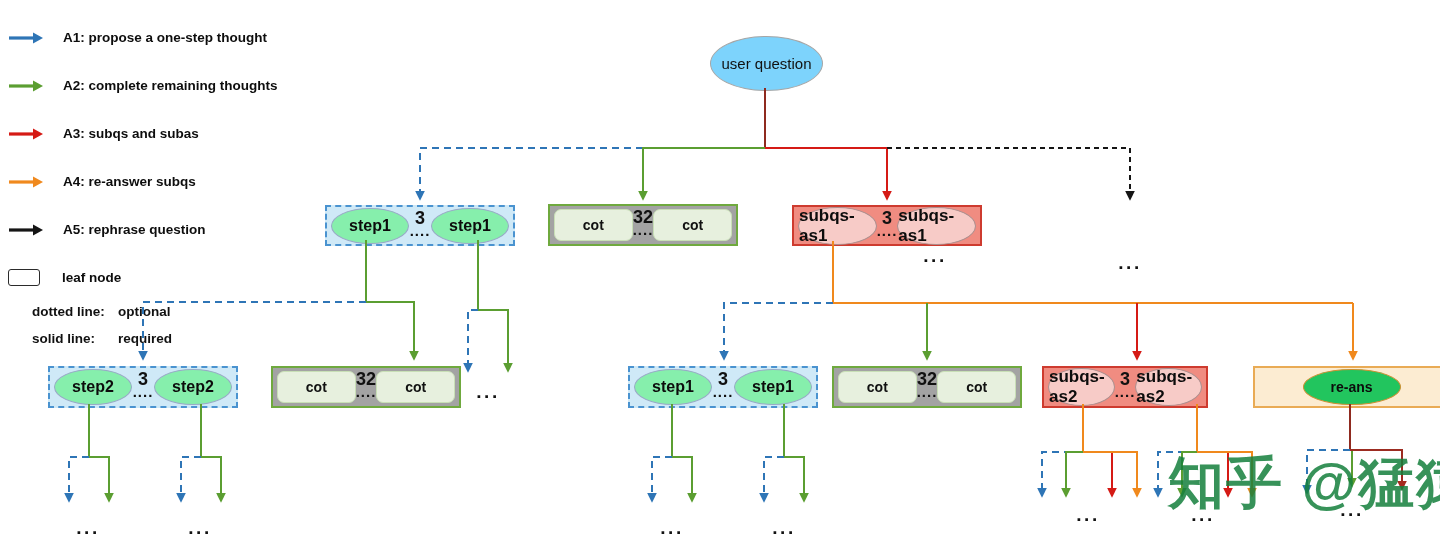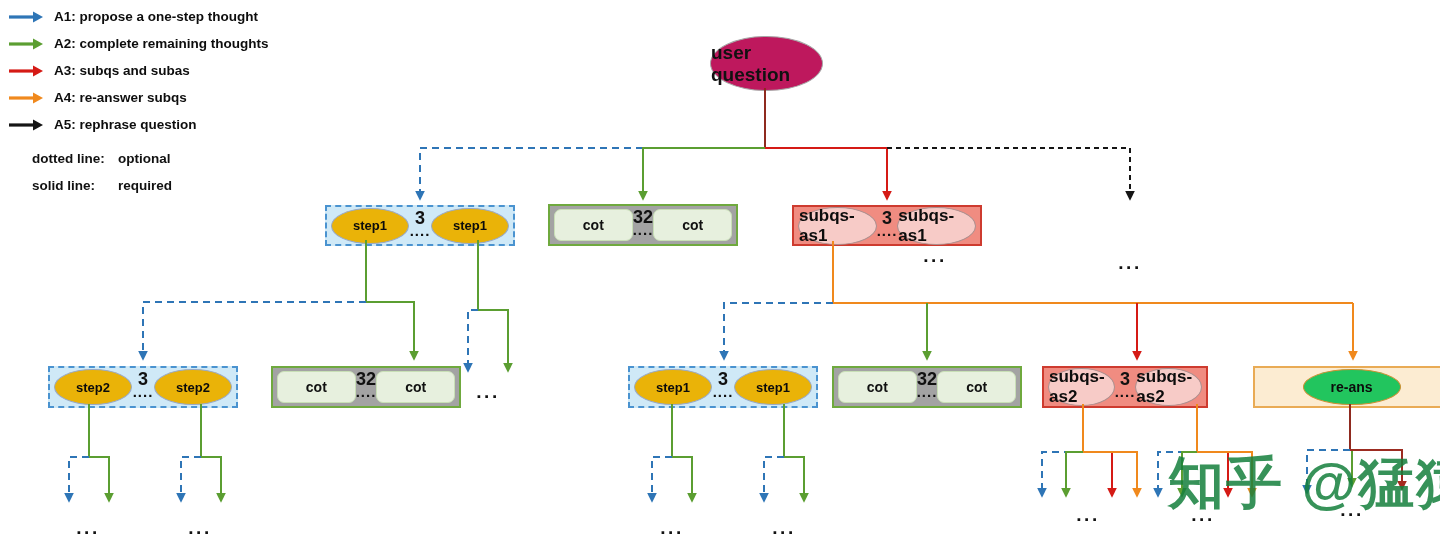--- a/index.html
+++ b/index.html
@@ -1,49 +1,49 @@
 <!DOCTYPE html>
 <html><head>
 <meta charset="utf-8">
 <style>
   html,body{margin:0;padding:0;background:#fff;}
   .canvas{position:relative;width:1440px;height:537px;background:#ffffff;overflow:hidden;
           font-family:"Liberation Sans",sans-serif;color:#111;}
   
   .legend{position:absolute;left:8px;top:3px;}
-  .lrow{display:flex;align-items:center;height:27px;gap:10px;}
+  .lrow{display:flex;align-items:center;height:27px;gap:19px;margin-top:21px;}
   .lrow .ltxt{font-size:13.5px;font-weight:bold;color:#0d0d0d;white-space:nowrap;}
   .leafswatch{width:30px;height:15px;background:#fff;border:1.6px solid #2b2b2b;border-radius:3px;}
   .lineRow{display:flex;align-items:center;height:27px;margin-left:24px;}
   .lineRow .k{font-size:13.5px;font-weight:bold;width:86px;}
   .lineRow .v{font-size:13.5px;font-weight:bold;}
   .gap{height:7px;}
   
   .nbox{position:absolute;display:flex;align-items:center;justify-content:space-between;
         box-sizing:border-box;padding:0 4px;}
   .nbox.center{justify-content:center;}
   .nbox.blue {background:#cfe9f7;border:2px dashed #4a93d0;}
   .nbox.green{background:#a3a3a3;border:2px solid #6fa93e;}
   .nbox.red  {background:#f08c81;border:2px solid #ce3b2f;}
   .nbox.gray {background:#b9c1ca;border:2px dashed #878f98;}
   .nbox.cream{background:#fcecd2;border:2px solid #e9ab55;}
   .ell{display:flex;align-items:center;justify-content:center;border-radius:50%;
        font-weight:bold;color:#0c0c0c;}
-  .ell.step {width:76px;height:34px;background:#eab308;border:1px solid #98a9c6;font-size:13px;}
+  .ell.step {width:76px;height:34px;background:#86efac;border:1px solid #98a9c6;font-size:16px;}
   .ell.subq {width:88px;height:36px;background:#f7cbc7;border:1px solid #aa8f8f;font-size:17px;}
   .ell.reph {width:104px;height:34px;background:#ffffff;border:1px solid #999fa5;font-size:15px;}
   .ell.rean {width:96px;height:34px;background:#22c55e;border:1.5px solid #cc9033;font-size:14px;}
   .chip{display:flex;align-items:center;justify-content:center;width:78px;height:30px;
         background:#e7f0de;border:1px solid #c8dfb6;border-radius:7px;font-weight:bold;font-size:14px;}
   .mid{display:flex;flex-direction:column;align-items:center;line-height:1;margin-top:-5px;}
   .cnt{font-size:18px;font-weight:bold;}
   .ddots{font-size:15px;font-weight:900;letter-spacing:1px;margin-top:-4px;}
   .uq{position:absolute;left:710px;top:36px;width:111px;height:53px;border-radius:50%;
-      background:#be185d;border:1.5px solid #a6a6a6;display:flex;align-items:center;
-      justify-content:center;font-weight:bold;font-size:19px;}
+      background:#7dd3fc;border:1.5px solid #a6a6a6;display:flex;align-items:center;
+      justify-content:center;font-weight:normal;font-size:15px;}
   .dots3{position:absolute;transform:translateX(-50%);font-size:19px;font-weight:900;
          letter-spacing:2.5px;line-height:1;color:#111;}
   .wires{position:absolute;left:0;top:0;pointer-events:none;}
   .wm{position:absolute;left:1168px;top:446px;font-size:56px;font-weight:600;color:#15803d;
       opacity:.85;letter-spacing:2px;white-space:nowrap;}
 </style>
 </head>
 <body>
 
 <div class="canvas">
@@ -76,20 +76,24 @@
         <path d="M25,0.5 L35,6 L25,11.5 z" fill="#f0891d"></path>
       </svg>
       <span class="ltxt">A4: re-answer subqs</span>
     </div>
     <div class="lrow">
       <svg width="36" height="12">
         <line x1="1" y1="6" x2="25" y2="6" stroke-width="3.2" stroke="#151515"></line>
         <path d="M25,0.5 L35,6 L25,11.5 z" fill="#151515"></path>
       </svg>
       <span class="ltxt">A5: rephrase question</span>
+    </div>
+    <div class="lrow">
+      <span class="leafswatch"></span>
+      <span class="ltxt" style="margin-left:3px">leaf node</span>
     </div>
     <div class="gap"></div>
     <div class="lineRow">
       <span class="k">dotted line:</span>
       <span class="v">optional</span>
     </div>
     <div class="lineRow">
       <span class="k">solid line:</span>
       <span class="v">required</span>
     </div>

